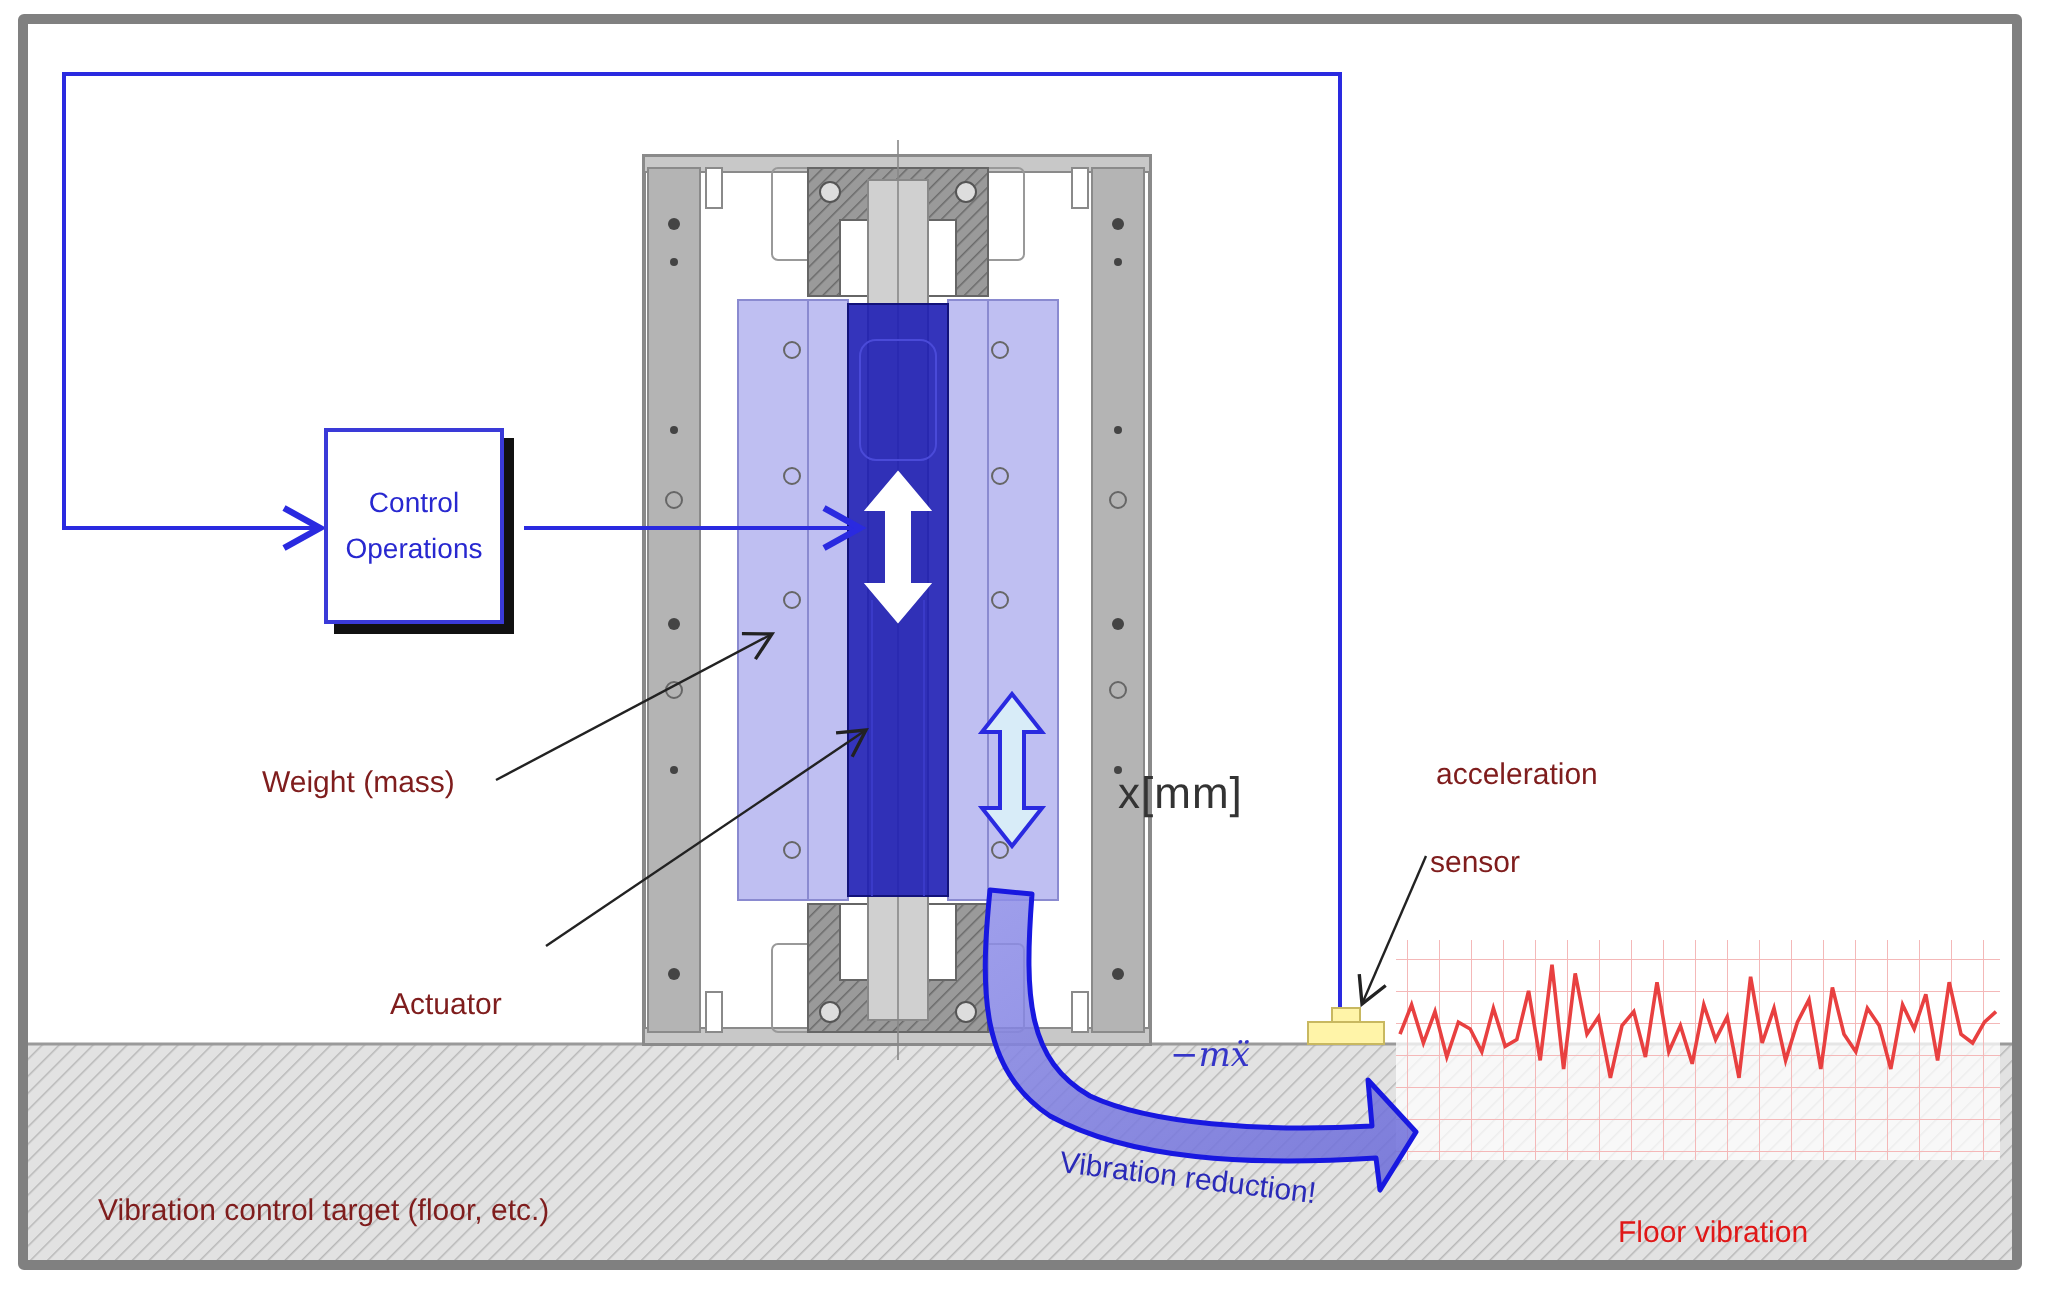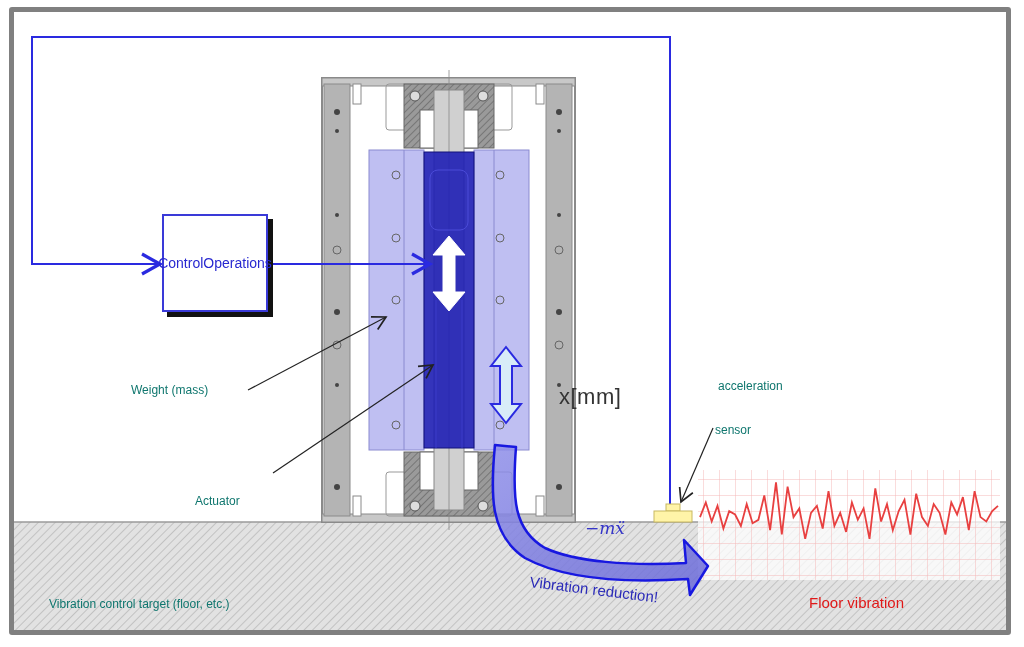--- a/index.html
+++ b/index.html
@@ -1,21 +1,21 @@
 <!DOCTYPE html>
 <html><head>
 <meta charset="utf-8">
 <style>
   html, body { margin:0; padding:0; background:#ffffff; }
   body { width:1024px; height:647px; position:relative; overflow:hidden; font-family:"Liberation Sans", sans-serif; }
   .frame { position:absolute; left:9px; top:7px; width:1002px; height:628px; border:5px solid #808080; border-radius:3px; box-sizing:border-box; background:#fff; }
   svg.main { position:absolute; left:0; top:0; }
   .lbl { position:absolute; font-family:"Liberation Sans", sans-serif; white-space:nowrap; }
-  .lbl-black { color:#0f766e; font-size:12px; }
-  .ctrl-box { position:absolute; left:162px; top:214px; width:106px; height:98px; background:#fff; border:2px solid #3a3ad8; box-shadow:5px 5px 0 #111; box-sizing:border-box; display:flex; flex-direction:row; align-items:center; justify-content:center; }
+  .lbl-black { color:#7f1d1d; font-size:15px; }
+  .ctrl-box { position:absolute; left:162px; top:214px; width:90px; height:98px; background:#fff; border:2px solid #3a3ad8; box-shadow:5px 5px 0 #111; box-sizing:border-box; display:flex; flex-direction:column; align-items:center; justify-content:center; }
   .ctrl-box span { color:#2828d0; font-size:14px; line-height:23px; }
   .xmm { font-size:22px; color:#333; letter-spacing:0.5px; }
   .mx { font-family:"DejaVu Serif", serif; font-style:italic; font-size:17px; color:#3535c8; }
   .vr { color:#2a2ab8; font-size:15px; transform:rotate(7deg); transform-origin:left top; }
   .fv { color:#e01818; font-size:15px; }
 </style>
 </head>
 <body>
 
 <div class="frame"></div>
@@ -162,14 +162,14 @@
   <span>Operations</span>
 </div>
 
 <div class="lbl lbl-black" style="left:131px; top:383px;">Weight (mass)</div>
 <div class="lbl lbl-black" style="left:195px; top:467px;margin-top:27px;">Actuator</div>
 <div class="lbl xmm" style="left:530px; top:384px;padding-left:29px;">x[mm]</div>
 <div class="lbl mx" style="left:585px; top:518px;">−mẍ</div>
 <div class="lbl vr" style="left:531px; top:573px;">Vibration reduction!</div>
 <div class="lbl lbl-black" style="left:718px; top:379px;">acceleration</div>
 <div class="lbl lbl-black" style="left:715px; top:423px;">sensor</div>
-<div class="lbl fv" style="left:809px; top:594px;">Floor vibration</div>
+<div class="lbl fv" style="left:809px; top:608px;">Floor vibration</div>
 <div class="lbl lbl-black" style="left:49px; top:597px;">Vibration control target (floor, etc.)</div>
 
 </body></html>

